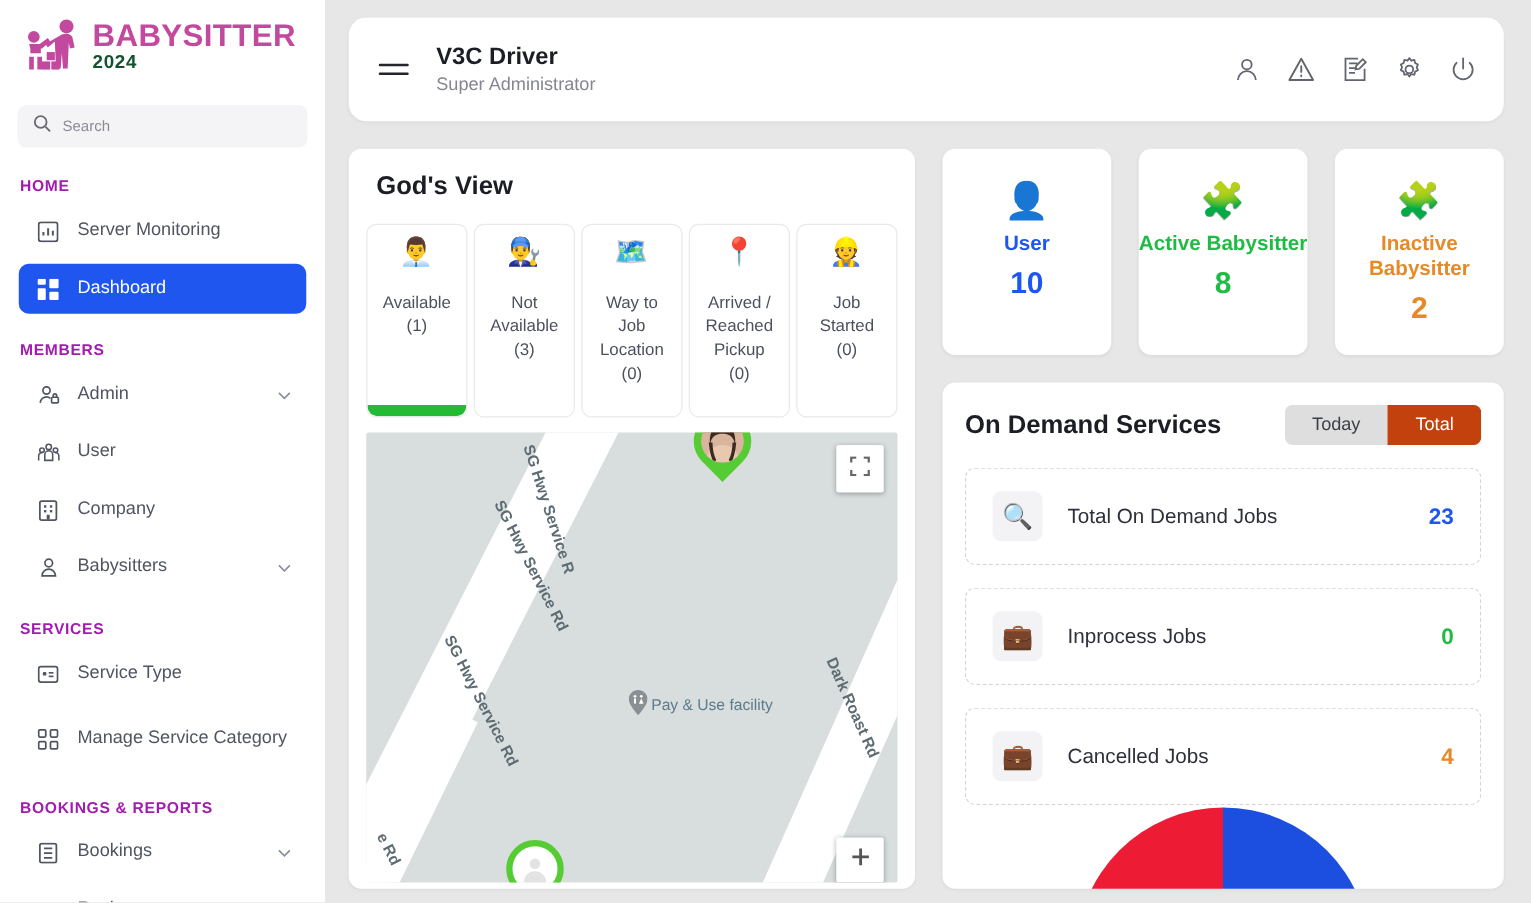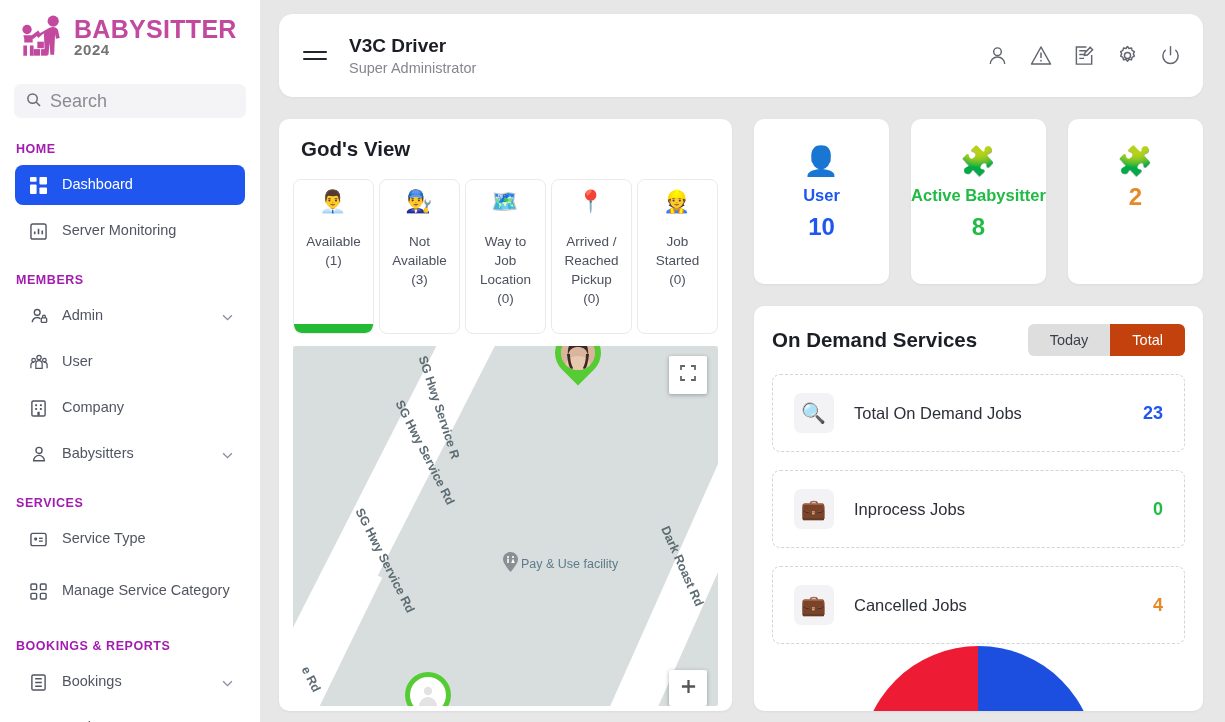--- a/index.html
+++ b/index.html
@@ -25,37 +25,37 @@
     display: flex; align-items: center;
     padding: 0 14px;
   }
   .logo-mark { width: 56px; height: 46px; flex: 0 0 56px; }
   .logo-text { margin-left: 4px; line-height: 1; }
   .logo-title {
     font-size: 25px; font-weight: bold; color: #c2499e;
     letter-spacing: .3px;
   }
   .logo-year {
-    font-size: 15px; font-weight: bold; color: #737373;
+    font-size: 15px; font-weight: bold; color: #14532d;
     margin-top: 2px; letter-spacing: .6px;
   }
   .search-box {
     margin: 10px 14px 0 14px;
     height: 34px;
     background: #f4f4f6;
     border-radius: 7px;
     display: flex; align-items: center;
     padding: 0 12px;
     gap: 9px;
   }
   .search-box svg { flex: 0 0 15px; }
   .search-input {
     border: none; outline: none; background: transparent;
     font-family: "Liberation Sans", sans-serif;
-    font-size: 18px; color: #a21caf; width: 100%;
+    font-size: 12px; color: #a21caf; width: 100%;
   }
   .search-input::placeholder { color: #8b8b95; }
   .nav { padding-top: 8px; }
   .nav-section {
     font-size: 12.5px; font-weight: bold; color: #a21caf;
     letter-spacing: .55px;
     padding: 16px 0 9px 16px;
   }
   .nav-item {
     display: flex; align-items: center;
@@ -253,40 +253,40 @@
             <path d="M11 11 L15 15"></path>
         </svg>
       </span>
       <input class="search-input" placeholder="Search" style="">
     </div>
 
     <nav class="nav">
 
       <div class="nav-section">HOME</div>
 
+      <div class="nav-item">
+        <span class="ico">
+          <svg width="17" height="17" viewBox="0 0 18 18" fill="none" stroke="#515562" stroke-width="1.5">
+            <rect x="1" y="1" width="16" height="16" rx="2"></rect>
+            <path d="M5 12 v-3 M9 12 v-6 M13 12 v-4" stroke-width="1.7"></path>
+          </svg>
+        </span>
+        <span class="nav-label">Server Monitoring</span>
+      </div>
+
       <div class="nav-item active">
         <span class="ico">
           <svg width="17" height="17" viewBox="0 0 18 18" fill="#fff">
             <rect x="0" y="0" width="7" height="5" rx="1"></rect>
               <rect x="10" y="0" width="8" height="8" rx="1"></rect>
             <rect x="0" y="8" width="7" height="10" rx="1"></rect>
               <rect x="10" y="11" width="8" height="7" rx="1"></rect>
           </svg>
         </span>
         <span class="nav-label">Dashboard</span>
-      </div>
-
-      <div class="nav-item">
-        <span class="ico">
-          <svg width="17" height="17" viewBox="0 0 18 18" fill="none" stroke="#515562" stroke-width="1.5">
-            <rect x="1" y="1" width="16" height="16" rx="2"></rect>
-            <path d="M5 12 v-3 M9 12 v-6 M13 12 v-4" stroke-width="1.7"></path>
-          </svg>
-        </span>
-        <span class="nav-label">Server Monitoring</span>
       </div>
 
       <div class="nav-section">MEMBERS</div>
 
       <div class="nav-item">
         <span class="ico">
           <svg width="18" height="18" viewBox="0 0 20 20" fill="none" stroke="#515562" stroke-width="1.5">
             <circle cx="8" cy="6" r="3.2"></circle>
               <path d="M2.5 17 a5.5 5.5 0 0 1 9 -4"></path>
             <rect x="12.5" y="12" width="6" height="5" rx="1"></rect>
@@ -579,20 +579,21 @@
             <div class="stat-label" style="color:#1e56ef;">User</div>
             <div class="stat-value" style="color:#1e56ef;">10</div>
           </div>
           <div class="stat-card">
             <div class="stat-emoji">🧩</div>
             <div class="stat-label" style="color:#20bb44;">Active Babysitter</div>
             <div class="stat-value" style="color:#20bb44;">8</div>
           </div>
           <div class="stat-card">
             <div class="stat-emoji">🧩</div>
+            <div class="stat-label" style="color:#e58a27;">Inactive Babysitter</div>
             <div class="stat-value" style="color:#e58a27;">2</div>
           </div>
         </div>
 
         <div class="card ods-card">
           <div class="ods-head">
             <div class="ods-title">On Demand Services</div>
             <div class="toggle">
               <div class="tg-off">Today</div>
               <div class="tg-on">Total</div>

